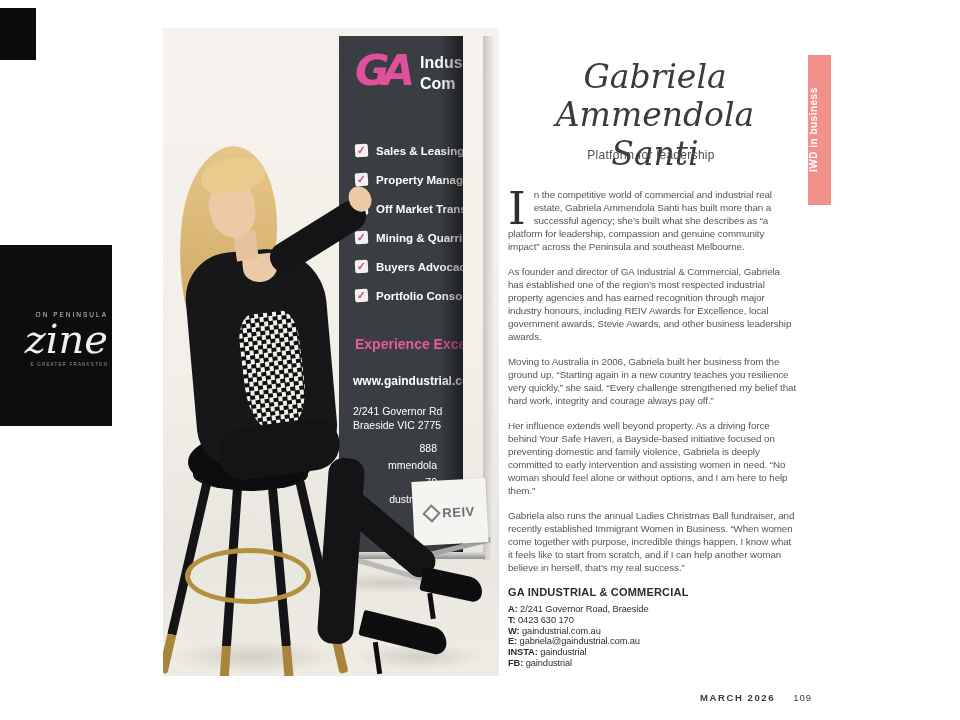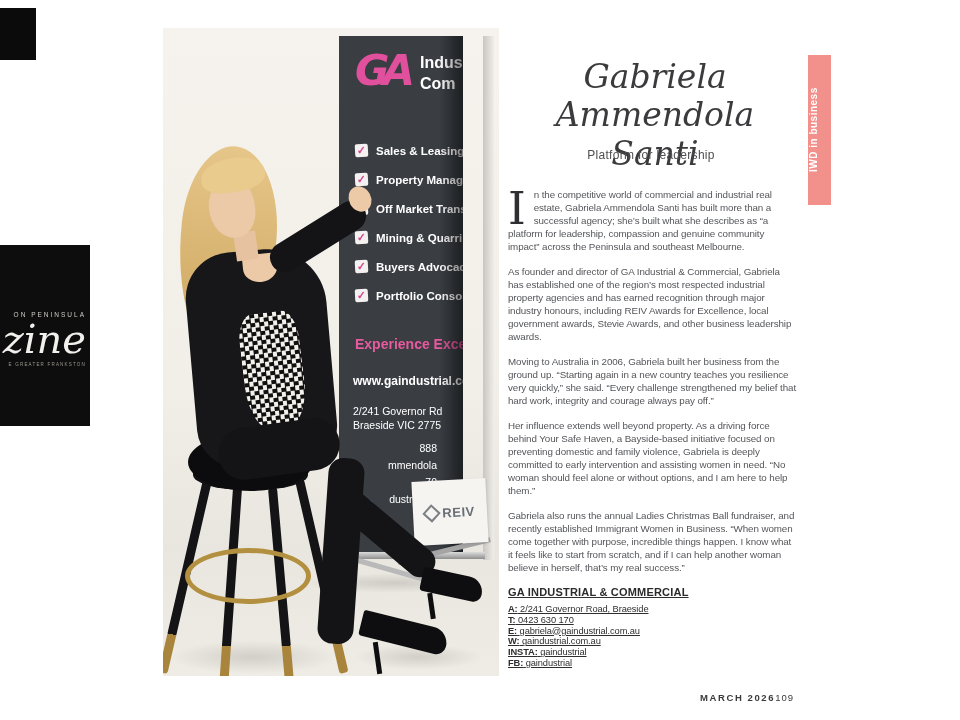--- a/index.html
+++ b/index.html
@@ -1,21 +1,21 @@
 <!DOCTYPE html>
 <html><head>
 <meta charset="utf-8">
 <style>
   html,body{margin:0;padding:0;background:#ffffff;}
   #stage{position:relative;width:960px;height:720px;background:#ffffff;overflow:hidden;
          font-family:"Liberation Sans",sans-serif;}
 
   
   .corner-mark{position:absolute;left:0;top:8px;width:36px;height:52px;background:#0b0b0b;}
-  .logo-box{position:absolute;left:0;top:245px;width:90px;height:181px;background:#0d0d0d;
+  .logo-box{position:absolute;left:0;top:245px;width:112px;height:181px;background:#0d0d0d;
             overflow:hidden;color:#e8e6e2;}
   .logo-inner{position:absolute;right:4px;top:66px;width:150px;text-align:right;}
   .logo-top{font-size:6.5px;letter-spacing:2px;color:#cfccc6;white-space:nowrap;}
   .logo-script{font-family:"DejaVu Serif",serif;font-style:italic;font-size:40px;line-height:40px;
                color:#f2f0ec;margin-top:1px;white-space:nowrap;}
   .logo-bottom{font-size:4.5px;letter-spacing:1.2px;color:#9b9893;white-space:nowrap;margin-top:3px;}
 
   
   .photo{position:absolute;left:163px;top:28px;width:336px;height:648px;overflow:hidden;
          background:linear-gradient(180deg,#f6f3ee 0%,#f2efe8 55%,#e9e6df 80%,#efece5 100%);}
@@ -113,31 +113,31 @@
   .article-title{position:absolute;left:509px;top:58px;width:292px;text-align:center;
                  font-family:"DejaVu Serif",serif;font-style:italic;font-weight:400;
                  font-size:33px;line-height:1.16;color:#3b3b3d;}
   .article-subtitle{position:absolute;left:505px;top:148px;width:292px;text-align:center;
                     font-size:12px;color:#4e4e50;letter-spacing:0.3px;}
   .article-body{position:absolute;left:508px;top:188px;width:290px;
                 font-size:9.8px;line-height:13px;letter-spacing:-0.1px;color:#55565a;}
   .article-body p{margin:0 0 12px 0;}
   .drop-cap{float:left;font-family:"DejaVu Serif",serif;font-size:45px;line-height:37px;
             color:#2f2f31;margin:2px 8px 0 0;}
-  .contact{margin-top:10px;color:#2e2e30;text-decoration:underline;}
+  .contact{margin-top:10px;color:#2e2e30;}
   .contact-heading{font-size:11px;font-weight:bold;letter-spacing:0.2px;color:#2b2b2d;margin-bottom:5px;}
   .contact-line{font-size:9.3px;line-height:10.8px;}
   .contact-line b{font-weight:bold;}
 
   
   .side-tab{position:absolute;left:808px;top:55px;width:23px;height:150px;background:#f2908c;}
   .side-tab span{position:absolute;left:0;top:0;width:23px;height:150px;
                  writing-mode:vertical-rl;transform:rotate(180deg);
                  text-align:center;color:#ffffff;font-size:10px;font-weight:bold;letter-spacing:0.5px;}
-  .footer{position:absolute;left:700px;top:692px;display:flex;align-items:baseline;
+  .footer{position:absolute;left:700px;top:692px;display:flex;gap:18px;align-items:baseline;
           font-size:9.5px;color:#3a3a3c;}
   .footer .month{font-weight:bold;letter-spacing:1.6px;}
   .footer .pageno{letter-spacing:1px;}
 </style>
 </head>
 <body>
 
 <div id="stage">
 
   <div class="corner-mark"></div>
@@ -251,22 +251,22 @@
     <p><span class="drop-cap">I</span><span>n the competitive world of commercial and industrial real estate, Gabriela Ammendola Santi has built more than a successful agency; she’s built what she describes as “a platform for leadership, compassion and genuine community impact” across the Peninsula and southeast Melbourne.</span></p>
     <p>As founder and director of GA Industrial &amp; Commercial, Gabriela has established one of the region’s most respected industrial property agencies and has earned recognition through major industry honours, including REIV Awards for Excellence, local government awards, Stevie Awards, and other business leadership awards.</p>
     <p>Moving to Australia in 2006, Gabriela built her business from the ground up. “Starting again in a new country teaches you resilience very quickly,” she said. “Every challenge strengthened my belief that hard work, integrity and courage always pay off.”</p>
     <p>Her influence extends well beyond property. As a driving force behind Your Safe Haven, a Bayside-based initiative focused on preventing domestic and family violence, Gabriela is deeply committed to early intervention and assisting women in need. “No woman should feel alone or without options, and I am here to help them.”</p>
     <p>Gabriela also runs the annual Ladies Christmas Ball fundraiser, and recently established Immigrant Women in Business. “When women come together with purpose, incredible things happen. I know what it feels like to start from scratch, and if I can help another woman believe in herself, that’s my real success.”</p>
 
     <div class="contact">
       <div class="contact-heading">GA INDUSTRIAL &amp; COMMERCIAL</div>
       <div class="contact-line"><b>A:</b> <span>2/241 Governor Road, Braeside</span></div>
       <div class="contact-line"><b>T:</b> <span>0423 630 170</span></div>
+      <div class="contact-line"><b>W:</b> <span>gaindustrial.com.au</span></div>
       <div class="contact-line"><b>E:</b> <span>gabriela@gaindustrial.com.au</span></div>
-      <div class="contact-line"><b>W:</b> <span>gaindustrial.com.au</span></div>
       <div class="contact-line"><b>INSTA:</b> <span>gaindustrial</span></div>
       <div class="contact-line"><b>FB:</b> <span>gaindustrial</span></div>
     </div>
   </div>
 
   <div class="side-tab">
     <span>IWD in business</span>
   </div>
 
   <div class="footer">

